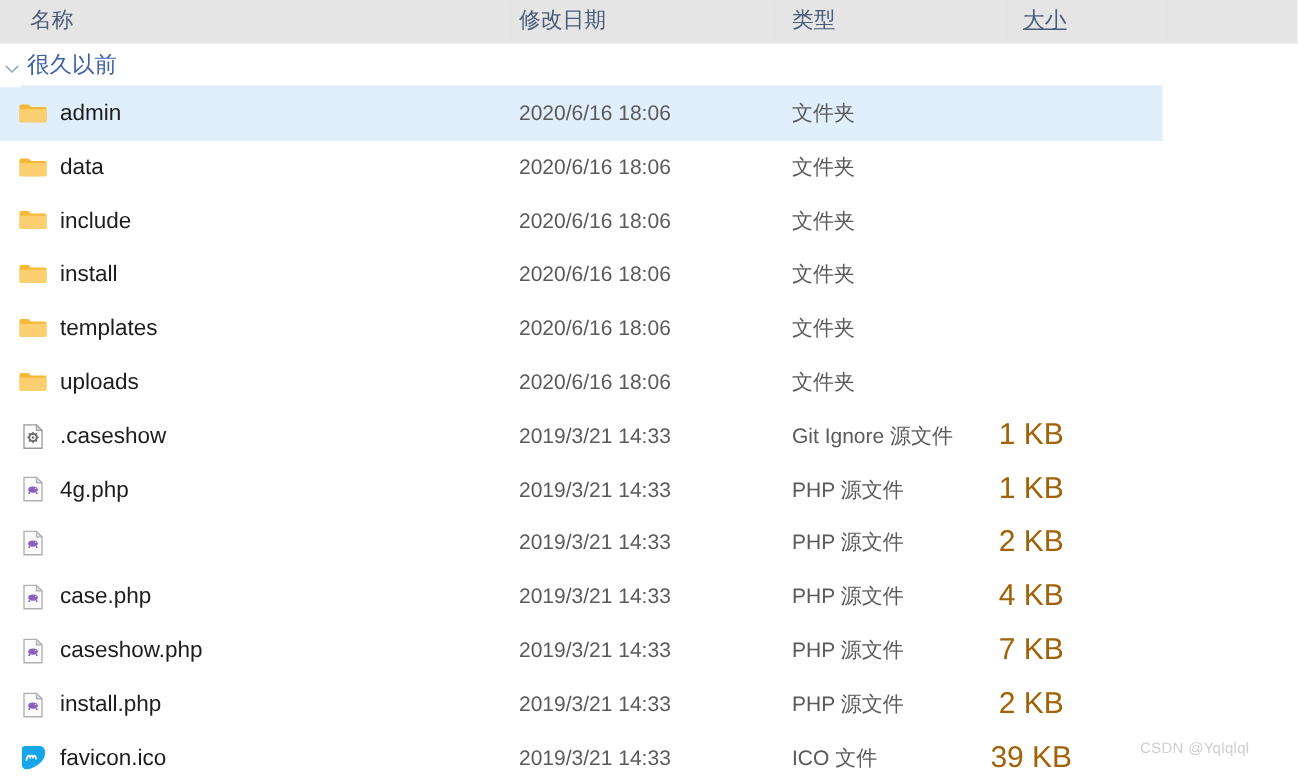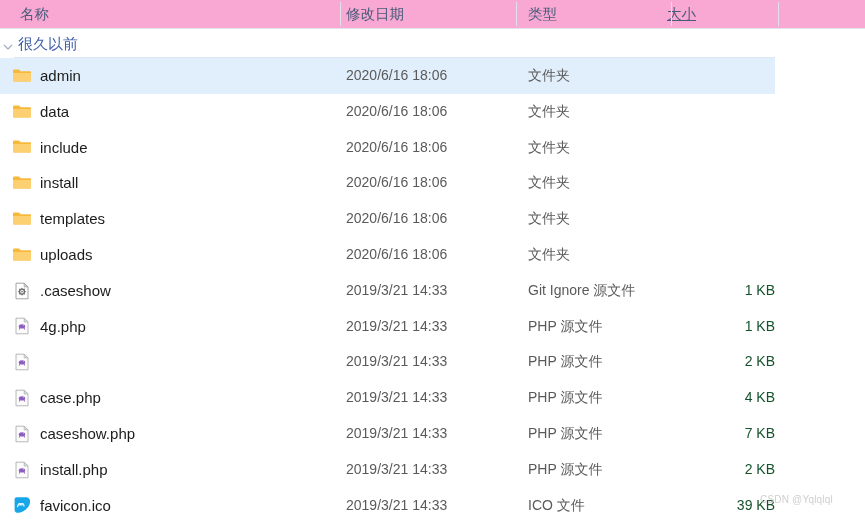--- a/index.html
+++ b/index.html
@@ -20,21 +20,21 @@
     width: 865px;
     height: 520px;
     background: #ffffff;
   }
 
   
   .col-header {
     position: relative;
     height: 28px;
     width: 865px;
-    background: #f9a8d4;
+    background: #e5e5e5;
     border-bottom: 1px solid #e3e7ec;
   }
   .col-header .col-cell {
     position: absolute;
     top: 0;
     height: 28px;
     line-height: 28px;
     font-size: 14.5px;
     color: #4a5b7a;
     white-space: nowrap;
@@ -140,23 +140,23 @@
     color: #5a5a5a;
     white-space: nowrap;
   }
   .row .size {
     position: absolute;
     left: 600px;
     width: 175px;
     top: 0;
     height: 35.8px;
     line-height: 35.8px;
-    font-size: 14px;
-    color: #14532d;
-    text-align: right;
+    font-size: 20px;
+    color: #a16207;
+    text-align: center;
     white-space: nowrap;
   }
 
   
   .watermark {
     position: absolute;
     left: 760px;
     top: 494px;
     font-size: 10px;
     color: #cfcfcf;
@@ -166,21 +166,21 @@
 </style>
 </head>
 <body>
 
 <div id="explorer">
 
   <div class="col-header">
       <span class="col-cell" style="left: 20px;">名称</span>
       <span class="col-cell" style="left: 346px;">修改日期</span>
       <span class="col-cell" style="left: 528px;">类型</span>
-      <span class="col-cell" style="left: 667px; text-decoration: underline;">大小</span>
+      <span class="col-cell" style="left: 682px; text-decoration: underline;">大小</span>
       <span class="divider" style="left: 340px;"></span>
       <span class="divider" style="left: 516px;"></span>
       <span class="divider" style="left: 671px;"></span>
       <span class="divider" style="left: 778px;"></span>
     </div>
 
   <div class="group-header">
     <span class="chev">
       <svg width="10" height="10" viewBox="0 0 10 10">
         <path d="M1.2 3.2 L5 7 L8.8 3.2" fill="none" stroke="#9aa7bd" stroke-width="1.1" stroke-linecap="round" stroke-linejoin="round"></path>

